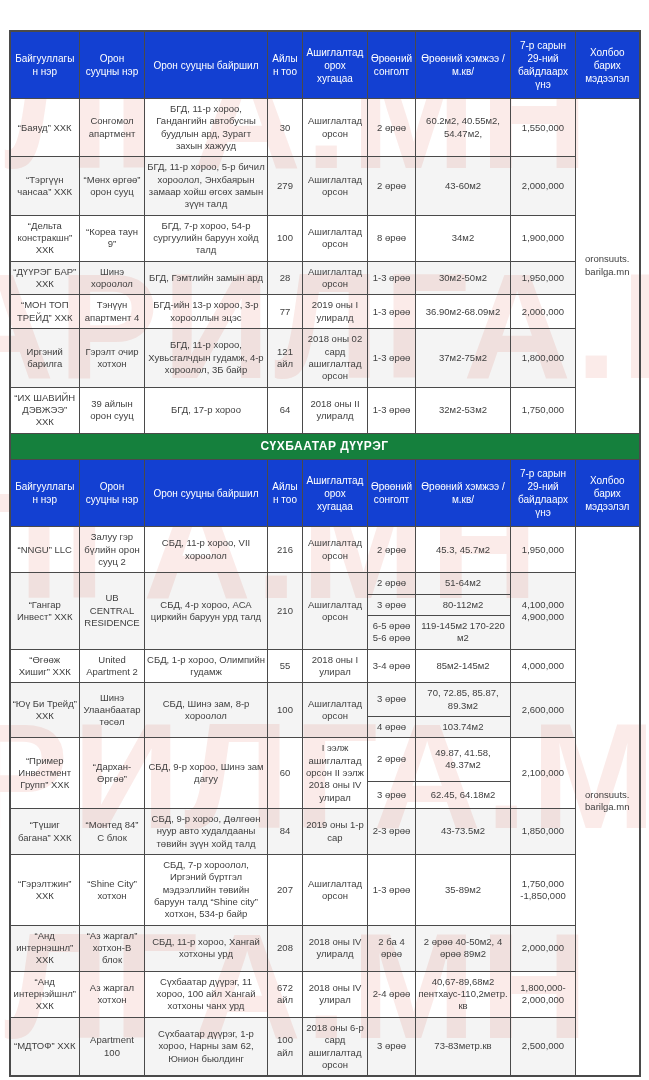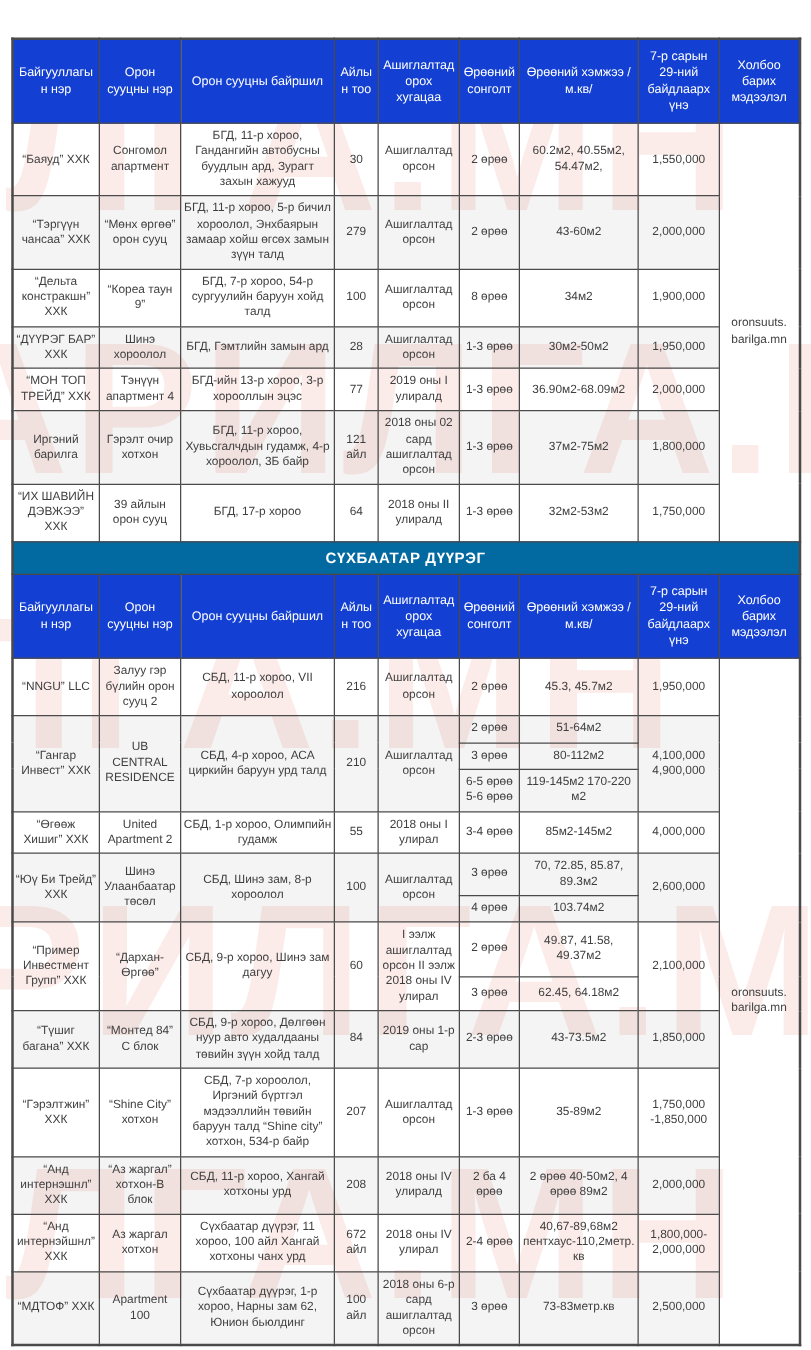--- a/index.html
+++ b/index.html
@@ -41,21 +41,21 @@
     word-wrap: break-word;
   }
   table.listings th {
     background: #1340d2;
     color: #ffffff;
     font-weight: normal;
     font-size: 10px;
     padding: 7px 2px;
   }
   table.listings td.banner {
-    background: #0369a1;
+    background: #15803d;
     color: #ffffff;
     font-weight: bold;
     font-size: 12px;
     padding: 5px 2px;
     letter-spacing: 0.5px;
   }
   table.listings tr.alt td { background: rgba(0,0,0,0.045); }
   td.contact { font-size: 9.5px; color: #444; }
 </style>
 </head>

